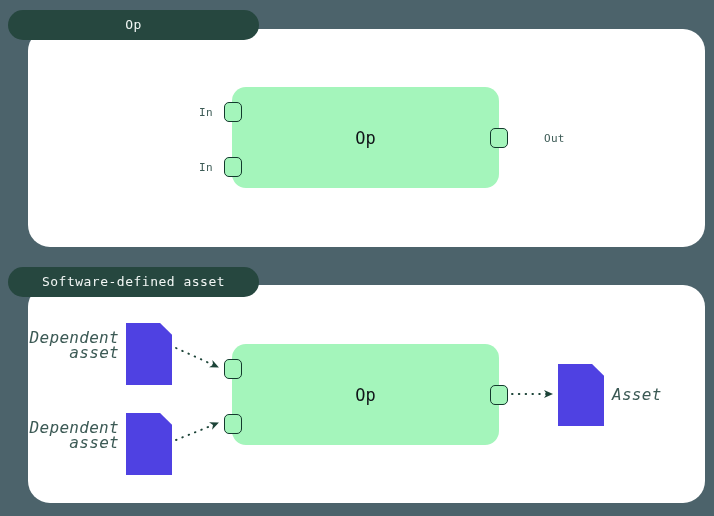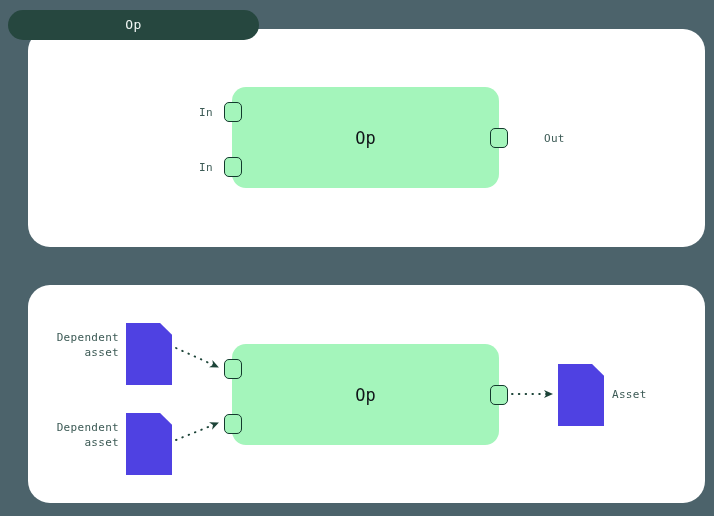--- a/index.html
+++ b/index.html
@@ -92,25 +92,26 @@
     width: 46px;
     height: 62px;
     background: #4f41e2;
     -webkit-clip-path: polygon(0 0, 74% 0, 100% 19%, 100% 100%, 0 100%);
     clip-path: polygon(0 0, 74% 0, 100% 19%, 100% 100%, 0 100%);
   }
 
   
   .node-label {
     position: absolute;
-    font-size: 11px;
+    font-size: 16px;
     line-height: 15px;
     color: #3c5a55;
     white-space: pre-line;
     letter-spacing: 0.3px;
+    font-style: italic;
   }
   .node-label.right-align { text-align: right; }
 
   
   #connectors {
     position: absolute;
     left: 0;
     top: 0;
     width: 714px;
     height: 516px;
@@ -132,20 +133,21 @@
 
   <div class="port" style="left:224px; top:102px;"></div>
   <div class="port" style="left:224px; top:157px;"></div>
   <div class="port" style="left:490px; top:128px;"></div>
 
   <div class="port-label" style="left:199px; top:106px;">In</div>
   <div class="port-label" style="left:199px; top:161px;">In</div>
   <div class="port-label" style="left:544px; top:132px;">Out</div>
 
   <div class="panel" id="panel-sda"></div>
+  <div class="panel-tab" id="tab-sda">Software-defined asset</div>
 
   <div class="op-node" id="op-node-2">
     <div class="op-label">Op</div>
   </div>
 
   <div class="port" style="left:224px; top:359px;"></div>
   <div class="port" style="left:224px; top:414px;"></div>
   <div class="port" style="left:490px; top:385px;"></div>
 
   <div class="asset-icon" style="left:126px; top:323px;"></div>

